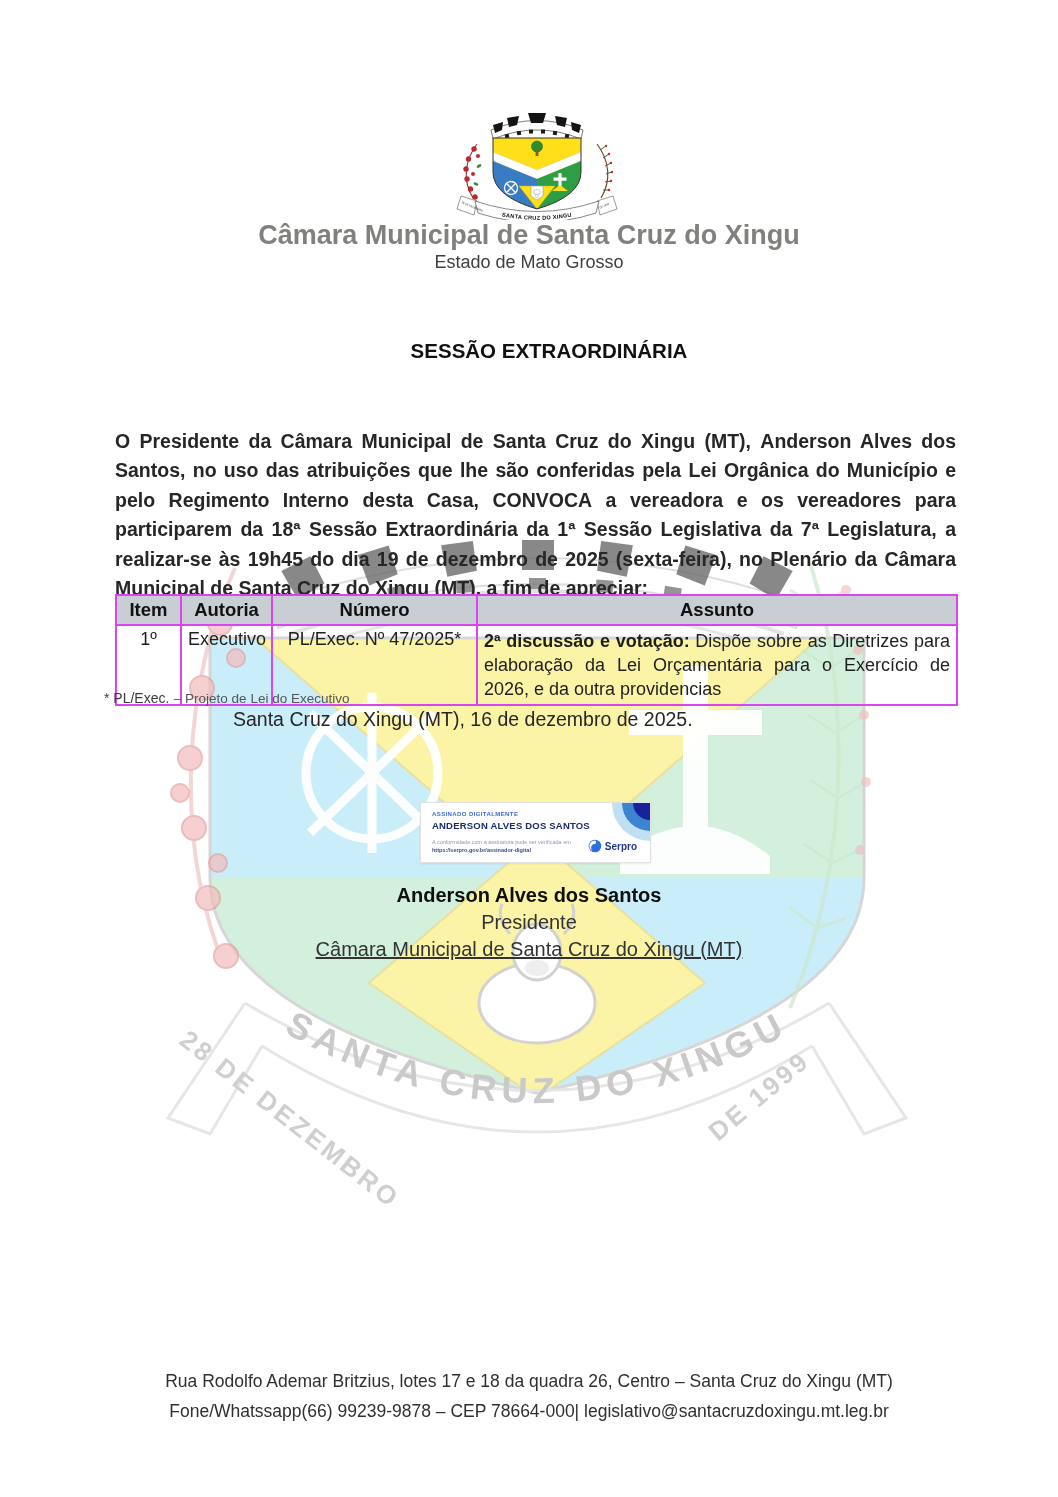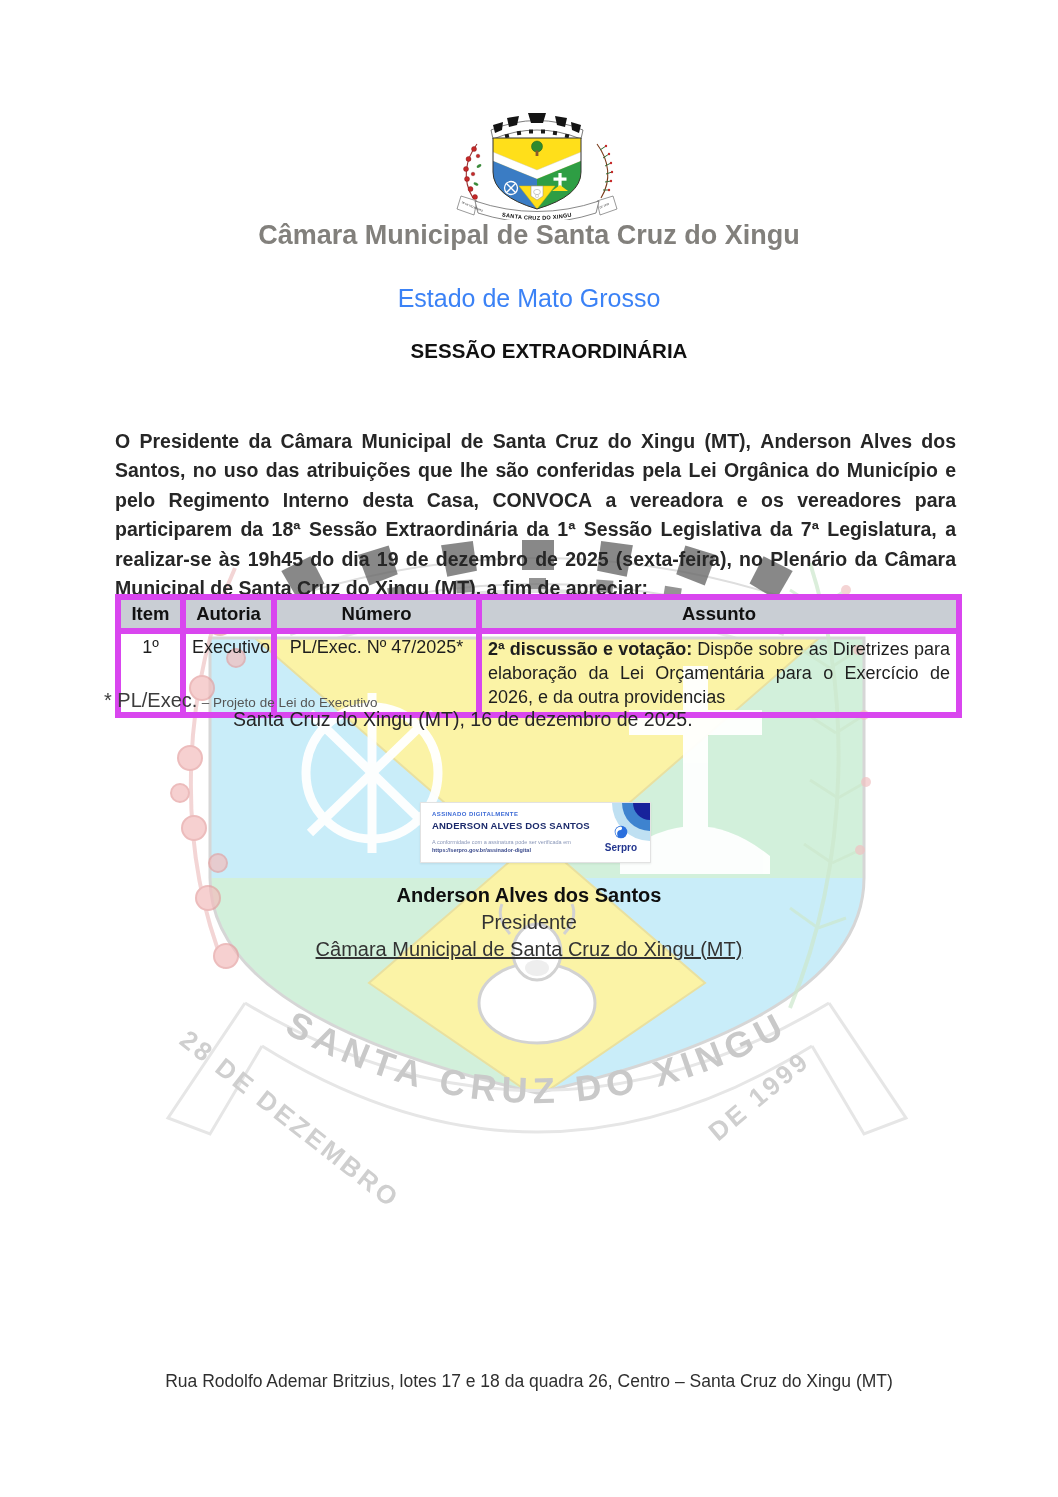--- a/index.html
+++ b/index.html
@@ -5,58 +5,58 @@
   html,body{margin:0;padding:0;background:#ffffff;}
   .page{
     position:relative;width:1058px;height:1497px;background:#fff;
     font-family:"Liberation Sans",sans-serif;color:#222;overflow:hidden;
   }
   .layer{position:relative;z-index:1;}
   .wm{position:absolute;left:150px;top:538px;width:760px;height:720px;z-index:0;}
   .crest{position:absolute;left:447px;top:108px;width:180px;height:112px;}
   .centered{position:absolute;left:0;width:100%;text-align:center;}
   .org-name{top:220px;font-size:27px;font-weight:700;color:#82807c;}
-  .org-state{top:252px;font-size:25px;font-weight:400;color:#3b82f6;margin-top:32px;}
+  .org-state{top:252px;font-size:18px;font-weight:400;color:#404040;}
   .edital1{top:311px;font-size:20.5px;font-weight:700;color:#111;}
   .edital2{top:339px;font-size:20.5px;font-weight:700;color:#111;padding-left:20px;}
   .body-par{
     position:absolute;left:115px;top:407px;width:841px;
     font-size:19.5px;line-height:29.5px;text-align:justify;color:#262626;font-weight:bold;
   }
   .doc-table{
     position:absolute;left:115px;top:594px;width:841px;
     border-collapse:collapse;table-layout:fixed;background:transparent;
   }
-  .doc-table th,.doc-table td{border:6px solid #d946ef;}
+  .doc-table th,.doc-table td{border:2px solid #d946ef;}
   .doc-table th{
     background:#c9ced4;font-size:18.5px;font-weight:700;color:#111;
     padding:2px 4px;text-align:center;height:24px;
   }
   .doc-table td{
     font-size:18px;color:#1e1e1e;vertical-align:top;padding:3px 6px;background:transparent;
   }
   .td-center{text-align:center;}
   .td-assunto{text-align:justify;line-height:24px;padding:3px 9px 6px 9px;}
   .footnote{position:absolute;left:104px;top:689px;color:#3c3c3c;}
-  .footnote .fn-marker{font-size:20px;margin-top:24px;}
+  .footnote .fn-marker{font-size:14px;margin-top:24px;}
   .footnote .fn-text{font-size:13.5px;color:#555;}
   .dateline{position:absolute;left:233px;top:708px;font-size:19.5px;color:#262626;}
   .stamp{
     position:absolute;left:420px;top:802px;width:229px;height:59px;background:#fff;
     border:1px solid #e2e2e2;box-shadow:0 1px 2px rgba(0,0,0,.08);overflow:hidden;
   }
   .stamp .c1,.stamp .c2,.stamp .c3{position:absolute;top:0;right:0;border-bottom-left-radius:100%;}
   .stamp .c1{width:38px;height:38px;background:#bfe0f2;}
   .stamp .c2{width:28px;height:28px;background:#3e83cf;}
   .stamp .c3{width:17px;height:17px;background:#17229b;}
   .stamp .s-label{position:absolute;left:11px;top:8px;font-size:6px;letter-spacing:.4px;color:#3d6bd6;font-weight:700;}
   .stamp .s-name{position:absolute;left:11px;top:17px;font-size:9.5px;font-weight:700;color:#1b2a6b;letter-spacing:.2px;}
   .stamp .s-v1{position:absolute;left:11px;top:36px;font-size:5.5px;color:#8a97b8;}
   .stamp .s-v2{position:absolute;left:11px;top:44px;font-size:5.5px;font-weight:700;color:#3a4a8c;}
-  .stamp .serpro{position:absolute;right:13px;bottom:9px;display:flex;align-items:center;gap:3px;flex-direction:column;}
+  .stamp .serpro{position:absolute;right:13px;bottom:9px;display:flex;align-items:center;gap:3px;}
   .stamp .serpro-label{font-size:10px;font-weight:700;color:#23368f;}
   .sig-name{top:884px;font-size:20px;font-weight:700;color:#0f0f0f;}
   .sig-role{top:911px;font-size:20px;color:#333;}
   .sig-org{top:938px;font-size:20px;color:#333;text-decoration:underline;}
   .footer-line1{top:1371px;font-size:17.5px;color:#2f2f2f;}
   .footer-line2{top:1401px;font-size:17.5px;color:#2f2f2f;}
 </style>
 </head>
 <body>
 
@@ -335,14 +335,15 @@
       </svg>
       <span class="serpro-label">Serpro</span>
     </div>
   </div>
 
   <div class="centered sig-name layer">Anderson Alves dos Santos</div>
   <div class="centered sig-role layer">Presidente</div>
   <div class="centered sig-org layer">Câmara Municipal de Santa Cruz do Xingu (MT)</div>
 
   <div class="centered footer-line1 layer">Rua Rodolfo Ademar Britzius, lotes 17 e 18 da quadra 26, Centro – Santa Cruz do Xingu (MT)</div>
+  <div class="centered footer-line2 layer">Fone/Whatssapp(66) 99239-9878 – CEP 78664-000| legislativo@santacruzdoxingu.mt.leg.br</div>
 
 </div>
 
 </body></html>

